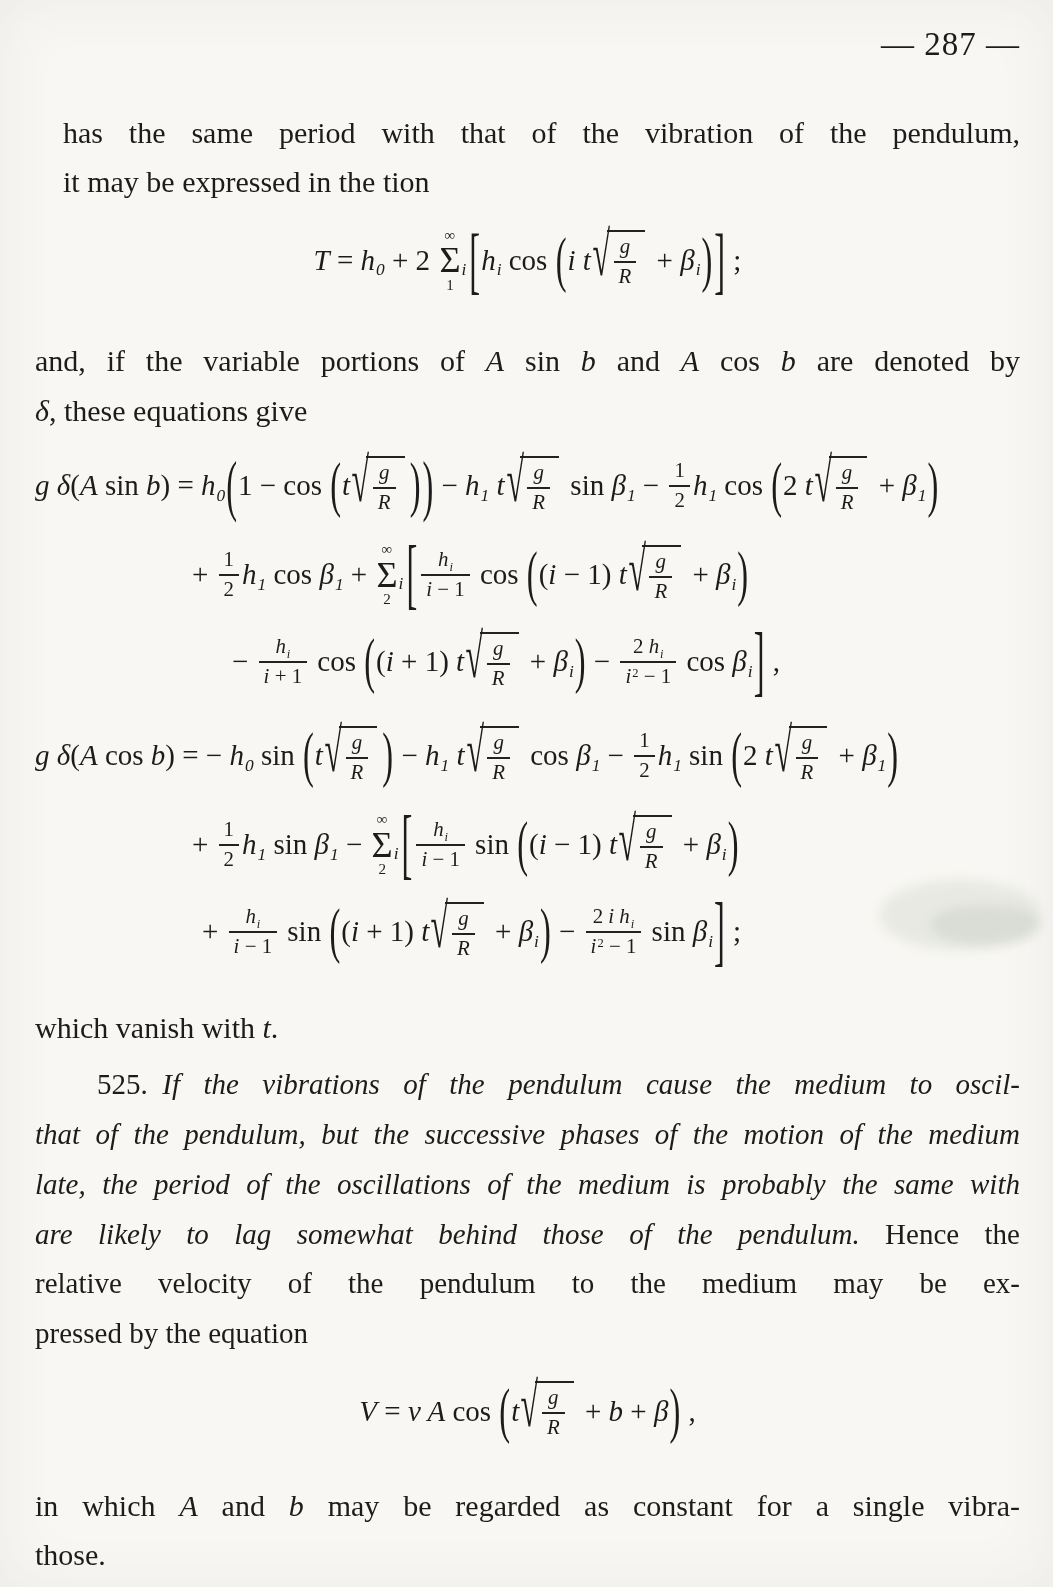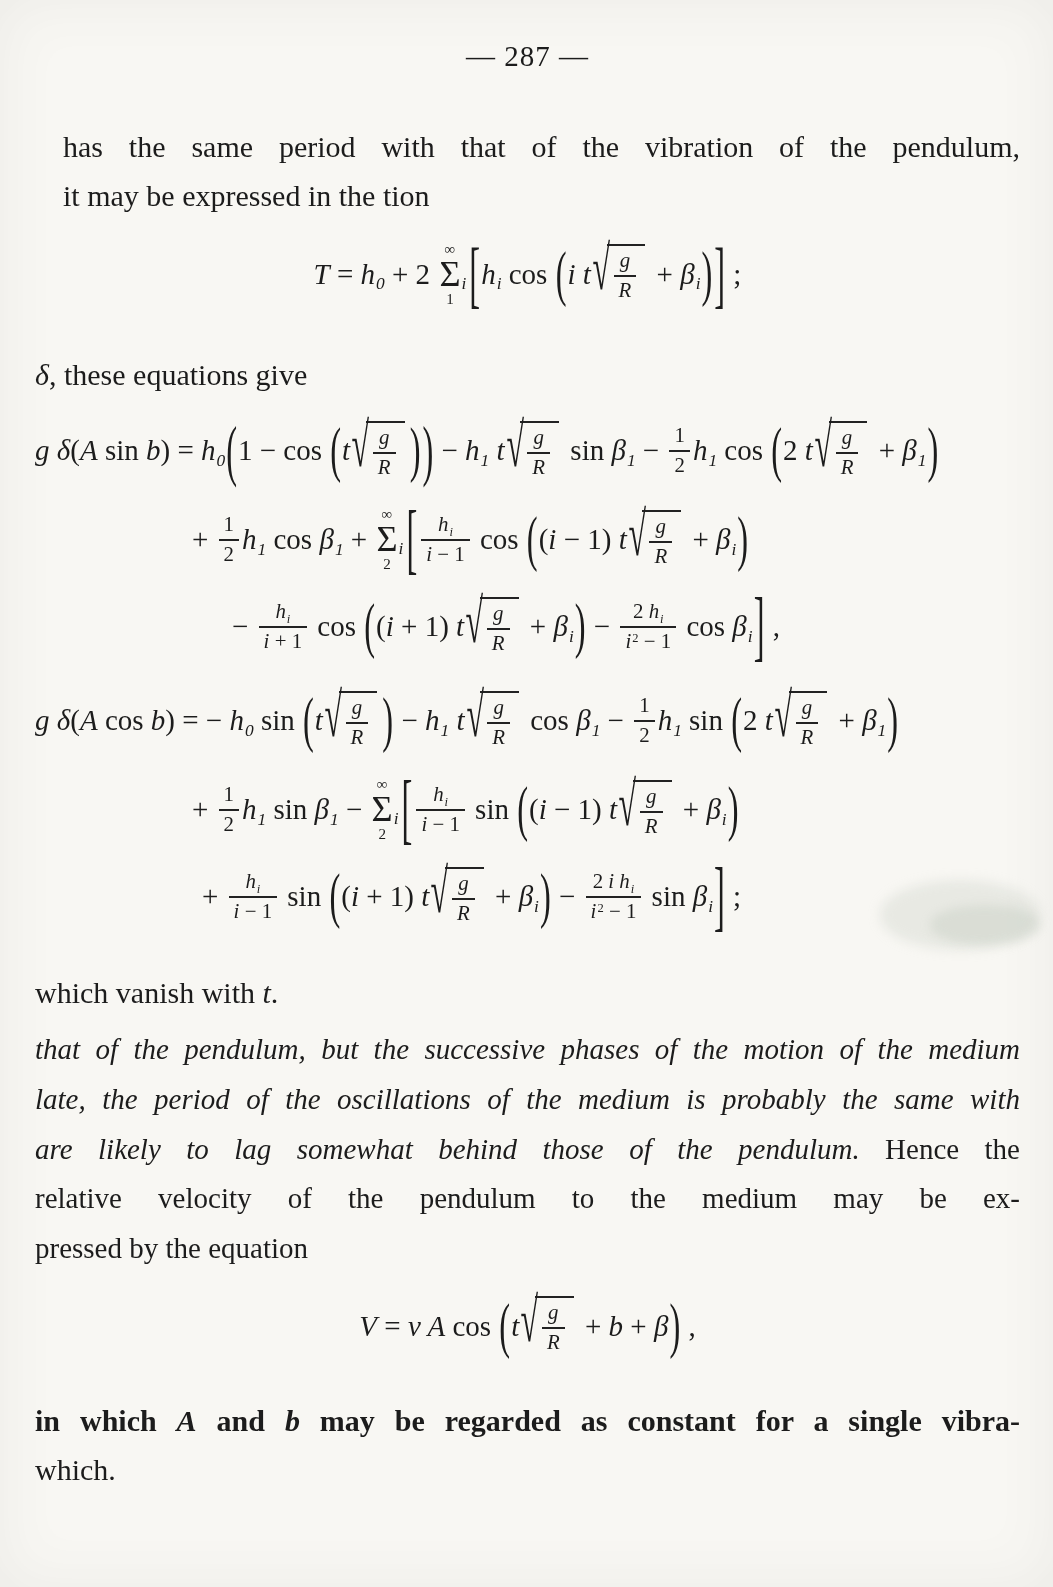--- a/index.html
+++ b/index.html
@@ -13,22 +13,22 @@
     background:#f8f7f3;
     color:#1c1c1c;
     font-family:"Liberation Serif","DejaVu Serif",serif;
     overflow:hidden;
     box-shadow:inset 0 0 60px rgba(90,90,80,0.07);
   }
   .smudge{position:absolute;border-radius:50%;pointer-events:none;}
   .smudge.s1{left:880px;top:880px;width:160px;height:70px;background:rgba(190,198,186,0.28);filter:blur(6px);}
   .smudge.s2{left:930px;top:905px;width:110px;height:40px;background:rgba(185,195,183,0.30);filter:blur(5px);}
   .pagenum{
-    text-align:center;font-size:29px;letter-spacing:1px;
-    margin-top:14px;height:52px;
+    text-align:right;font-size:33px;letter-spacing:1px;
+    height:52px;
   }
   
   .para{font-size:30px;line-height:1.64;margin:0;}
   .para .tline{min-height:1.64em;}
   .para-intro{margin-top:30px;margin-left:28px;}
   .para-var{margin-top:26px;}
   .para-vanish{margin-top:28px;}
   .para-script{margin-top:8px;font-size:29px;line-height:1.72;}
   .para-final{margin-top:20px;}
   .tindent{text-indent:62px;}
@@ -77,46 +77,48 @@
   <div class="pagenum">— 287 —</div>
 
   <section class="para para-intro">
       <div class="tline" style="text-align: justify; text-align-last: justify;"><span class="mr">has the same period with that of the vibration of the pendulum,</span></div>
       <div class="tline"><span class="mr">it may be expressed in the tion</span></div>
     </section>
 
   <div class="eq center eq-series"><span class="mi">T</span><span class="mr"> = </span><span class="mi">h</span><span class="msub">0</span><span class="mr"> + 2 </span><span class="msumw"><span class="msumcol"><span class="slim">∞</span><span class="ssig">Σ</span><span class="slim">1</span></span><span class="ssub">i</span></span><span class="mbig" style="transform: scaleY(2.3);">[</span><span class="mi">h</span><span class="msub">i</span><span class="mr"> cos </span><span class="mbig" style="transform: scaleY(1.9);">(</span><span class="mi">i t</span><span class="msqrt"><span class="rsym">√</span><span class="rbox"><span class="mfrac"><span class="num"><span class="mi">g</span></span><span class="den"><span class="mi">R</span></span></span></span></span><span class="mr"> + </span><span class="mi">β</span><span class="msub">i</span><span class="mbig" style="transform: scaleY(1.9);">)</span><span class="mbig" style="transform: scaleY(2.3);">]</span><span class="mr"> ;</span></div>
 
   <section class="para para-var">
+      <div class="tline" style="text-align: justify; text-align-last: justify;"><span class="mr">and, if the variable portions of </span><span class="mi">A</span><span class="mr"> sin </span><span class="mi">b</span><span class="mr"> and </span><span class="mi">A</span><span class="mr"> cos </span><span class="mi">b</span><span class="mr"> are denoted by</span></div>
       <div class="tline"><span class="mi">δ</span><span class="mr">, these equations give</span></div>
     </section>
 
   <div class="eq-group">
     <div class="eq eq-l1"><span class="mi">g δ</span><span class="mr">(</span><span class="mi">A</span><span class="mr"> sin </span><span class="mi">b</span><span class="mr">) = </span><span class="mi">h</span><span class="msub">0</span><span class="mbig" style="transform: scaleY(2.1);">(</span><span class="mr">1 − cos </span><span class="mbig" style="transform: scaleY(1.9);">(</span><span class="mi">t</span><span class="msqrt"><span class="rsym">√</span><span class="rbox"><span class="mfrac"><span class="num"><span class="mi">g</span></span><span class="den"><span class="mi">R</span></span></span></span></span><span class="mbig" style="transform: scaleY(1.9);">)</span><span class="mbig" style="transform: scaleY(2.1);">)</span><span class="mr"> − </span><span class="mi">h</span><span class="msub">1</span><span class="mi"> t</span><span class="msqrt"><span class="rsym">√</span><span class="rbox"><span class="mfrac"><span class="num"><span class="mi">g</span></span><span class="den"><span class="mi">R</span></span></span></span></span><span class="mr"> sin </span><span class="mi">β</span><span class="msub">1</span><span class="mr"> − </span><span class="mfrac"><span class="num"><span class="mr">1</span></span><span class="den"><span class="mr">2</span></span></span><span class="mi">h</span><span class="msub">1</span><span class="mr"> cos </span><span class="mbig" style="transform: scaleY(1.9);">(</span><span class="mr">2 </span><span class="mi">t</span><span class="msqrt"><span class="rsym">√</span><span class="rbox"><span class="mfrac"><span class="num"><span class="mi">g</span></span><span class="den"><span class="mi">R</span></span></span></span></span><span class="mr"> + </span><span class="mi">β</span><span class="msub">1</span><span class="mbig" style="transform: scaleY(1.9);">)</span></div>
     <div class="eq eq-l2 ind-sin2"><span class="mr">+ </span><span class="mfrac"><span class="num"><span class="mr">1</span></span><span class="den"><span class="mr">2</span></span></span><span class="mi">h</span><span class="msub">1</span><span class="mr"> cos </span><span class="mi">β</span><span class="msub">1</span><span class="mr"> + </span><span class="msumw"><span class="msumcol"><span class="slim">∞</span><span class="ssig">Σ</span><span class="slim">2</span></span><span class="ssub">i</span></span><span class="mbig" style="transform: scaleY(2.4);">[</span><span class="mfrac"><span class="num"><span class="mi">h</span><span class="msub">i</span></span><span class="den"><span class="mi">i</span><span class="mr"> − 1</span></span></span><span class="mr"> cos </span><span class="mbig" style="transform: scaleY(1.9);">(</span><span class="mr">(</span><span class="mi">i</span><span class="mr"> − 1) </span><span class="mi">t</span><span class="msqrt"><span class="rsym">√</span><span class="rbox"><span class="mfrac"><span class="num"><span class="mi">g</span></span><span class="den"><span class="mi">R</span></span></span></span></span><span class="mr"> + </span><span class="mi">β</span><span class="msub">i</span><span class="mbig" style="transform: scaleY(1.9);">)</span></div>
     <div class="eq eq-l3 ind-sin3"><span class="mr">− </span><span class="mfrac"><span class="num"><span class="mi">h</span><span class="msub">i</span></span><span class="den"><span class="mi">i</span><span class="mr"> + 1</span></span></span><span class="mr"> cos </span><span class="mbig" style="transform: scaleY(1.9);">(</span><span class="mr">(</span><span class="mi">i</span><span class="mr"> + 1) </span><span class="mi">t</span><span class="msqrt"><span class="rsym">√</span><span class="rbox"><span class="mfrac"><span class="num"><span class="mi">g</span></span><span class="den"><span class="mi">R</span></span></span></span></span><span class="mr"> + </span><span class="mi">β</span><span class="msub">i</span><span class="mbig" style="transform: scaleY(1.9);">)</span><span class="mr"> − </span><span class="mfrac"><span class="num"><span class="mr">2 </span><span class="mi">h</span><span class="msub">i</span></span><span class="den"><span class="mi">i</span><span class="msup">2</span><span class="mr"> − 1</span></span></span><span class="mr"> cos </span><span class="mi">β</span><span class="msub">i</span><span class="mbig" style="transform: scaleY(2.4);">]</span><span class="mr"> ,</span></div>
   </div>
 
   <div class="eq-group">
     <div class="eq eq-l1"><span class="mi">g δ</span><span class="mr">(</span><span class="mi">A</span><span class="mr"> cos </span><span class="mi">b</span><span class="mr">) = − </span><span class="mi">h</span><span class="msub">0</span><span class="mr"> sin </span><span class="mbig" style="transform: scaleY(1.9);">(</span><span class="mi">t</span><span class="msqrt"><span class="rsym">√</span><span class="rbox"><span class="mfrac"><span class="num"><span class="mi">g</span></span><span class="den"><span class="mi">R</span></span></span></span></span><span class="mbig" style="transform: scaleY(1.9);">)</span><span class="mr"> − </span><span class="mi">h</span><span class="msub">1</span><span class="mi"> t</span><span class="msqrt"><span class="rsym">√</span><span class="rbox"><span class="mfrac"><span class="num"><span class="mi">g</span></span><span class="den"><span class="mi">R</span></span></span></span></span><span class="mr"> cos </span><span class="mi">β</span><span class="msub">1</span><span class="mr"> − </span><span class="mfrac"><span class="num"><span class="mr">1</span></span><span class="den"><span class="mr">2</span></span></span><span class="mi">h</span><span class="msub">1</span><span class="mr"> sin </span><span class="mbig" style="transform: scaleY(1.9);">(</span><span class="mr">2 </span><span class="mi">t</span><span class="msqrt"><span class="rsym">√</span><span class="rbox"><span class="mfrac"><span class="num"><span class="mi">g</span></span><span class="den"><span class="mi">R</span></span></span></span></span><span class="mr"> + </span><span class="mi">β</span><span class="msub">1</span><span class="mbig" style="transform: scaleY(1.9);">)</span></div>
     <div class="eq eq-l2 ind-cos2"><span class="mr">+ </span><span class="mfrac"><span class="num"><span class="mr">1</span></span><span class="den"><span class="mr">2</span></span></span><span class="mi">h</span><span class="msub">1</span><span class="mr"> sin </span><span class="mi">β</span><span class="msub">1</span><span class="mr"> − </span><span class="msumw"><span class="msumcol"><span class="slim">∞</span><span class="ssig">Σ</span><span class="slim">2</span></span><span class="ssub">i</span></span><span class="mbig" style="transform: scaleY(2.4);">[</span><span class="mfrac"><span class="num"><span class="mi">h</span><span class="msub">i</span></span><span class="den"><span class="mi">i</span><span class="mr"> − 1</span></span></span><span class="mr"> sin </span><span class="mbig" style="transform: scaleY(1.9);">(</span><span class="mr">(</span><span class="mi">i</span><span class="mr"> − 1) </span><span class="mi">t</span><span class="msqrt"><span class="rsym">√</span><span class="rbox"><span class="mfrac"><span class="num"><span class="mi">g</span></span><span class="den"><span class="mi">R</span></span></span></span></span><span class="mr"> + </span><span class="mi">β</span><span class="msub">i</span><span class="mbig" style="transform: scaleY(1.9);">)</span></div>
     <div class="eq eq-l3 ind-cos3"><span class="mr">+ </span><span class="mfrac"><span class="num"><span class="mi">h</span><span class="msub">i</span></span><span class="den"><span class="mi">i</span><span class="mr"> − 1</span></span></span><span class="mr"> sin </span><span class="mbig" style="transform: scaleY(1.9);">(</span><span class="mr">(</span><span class="mi">i</span><span class="mr"> + 1) </span><span class="mi">t</span><span class="msqrt"><span class="rsym">√</span><span class="rbox"><span class="mfrac"><span class="num"><span class="mi">g</span></span><span class="den"><span class="mi">R</span></span></span></span></span><span class="mr"> + </span><span class="mi">β</span><span class="msub">i</span><span class="mbig" style="transform: scaleY(1.9);">)</span><span class="mr"> − </span><span class="mfrac"><span class="num"><span class="mr">2 </span><span class="mi">i h</span><span class="msub">i</span></span><span class="den"><span class="mi">i</span><span class="msup">2</span><span class="mr"> − 1</span></span></span><span class="mr"> sin </span><span class="mi">β</span><span class="msub">i</span><span class="mbig" style="transform: scaleY(2.4);">]</span><span class="mr"> ;</span></div>
   </div>
 
   <section class="para para-vanish">
       <div class="tline"><span class="mr">which vanish with </span><span class="mi">t</span><span class="mr">.</span></div>
     </section>
 
   <section class="para para-script">
+      <div class="tline tindent" style="text-align: justify; text-align-last: justify;"><span class="mr">525. </span><span class="mi">If the vibrations of the pendulum cause the medium to oscil-</span></div>
       <div class="tline" style="text-align: justify; text-align-last: justify;"><span class="mi">that of the pendulum, but the successive phases of the motion of the medium</span></div>
       <div class="tline" style="text-align: justify; text-align-last: justify;"><span class="mi">late, the period of the oscillations of the medium is probably the same with</span></div>
       <div class="tline" style="text-align: justify; text-align-last: justify;"><span class="mi">are likely to lag somewhat behind those of the pendulum.</span><span class="mr"> Hence the</span></div>
       <div class="tline" style="text-align: justify; text-align-last: justify;"><span class="mr">relative velocity of the pendulum to the medium may be ex-</span></div>
       <div class="tline"><span class="mr">pressed by the equation</span></div>
     </section>
 
   <div class="eq center eq-velocity"><span class="mi">V</span><span class="mr"> = </span><span class="mi">v A</span><span class="mr"> cos </span><span class="mbig" style="transform: scaleY(1.9);">(</span><span class="mi">t</span><span class="msqrt"><span class="rsym">√</span><span class="rbox"><span class="mfrac"><span class="num"><span class="mi">g</span></span><span class="den"><span class="mi">R</span></span></span></span></span><span class="mr"> + </span><span class="mi">b</span><span class="mr"> + </span><span class="mi">β</span><span class="mbig" style="transform: scaleY(1.9);">)</span><span class="mr"> ,</span></div>
 
   <section class="para para-final">
-      <div class="tline" style="text-align: justify; text-align-last: justify; font-weight: bold;"><span class="mr">in which </span><span class="mi">A</span><span class="mr"> and </span><span class="mi">b</span><span class="mr"> may be regarded as constant for a single vibra-</span></div>
-      <div class="tline"><span class="mr">which.</span></div>
+      <div class="tline" style="text-align: justify; text-align-last: justify;"><span class="mr">in which </span><span class="mi">A</span><span class="mr"> and </span><span class="mi">b</span><span class="mr"> may be regarded as constant for a single vibra-</span></div>
+      <div class="tline"><span class="mr">those.</span></div>
     </section>
 </main>
 
 </body></html>

